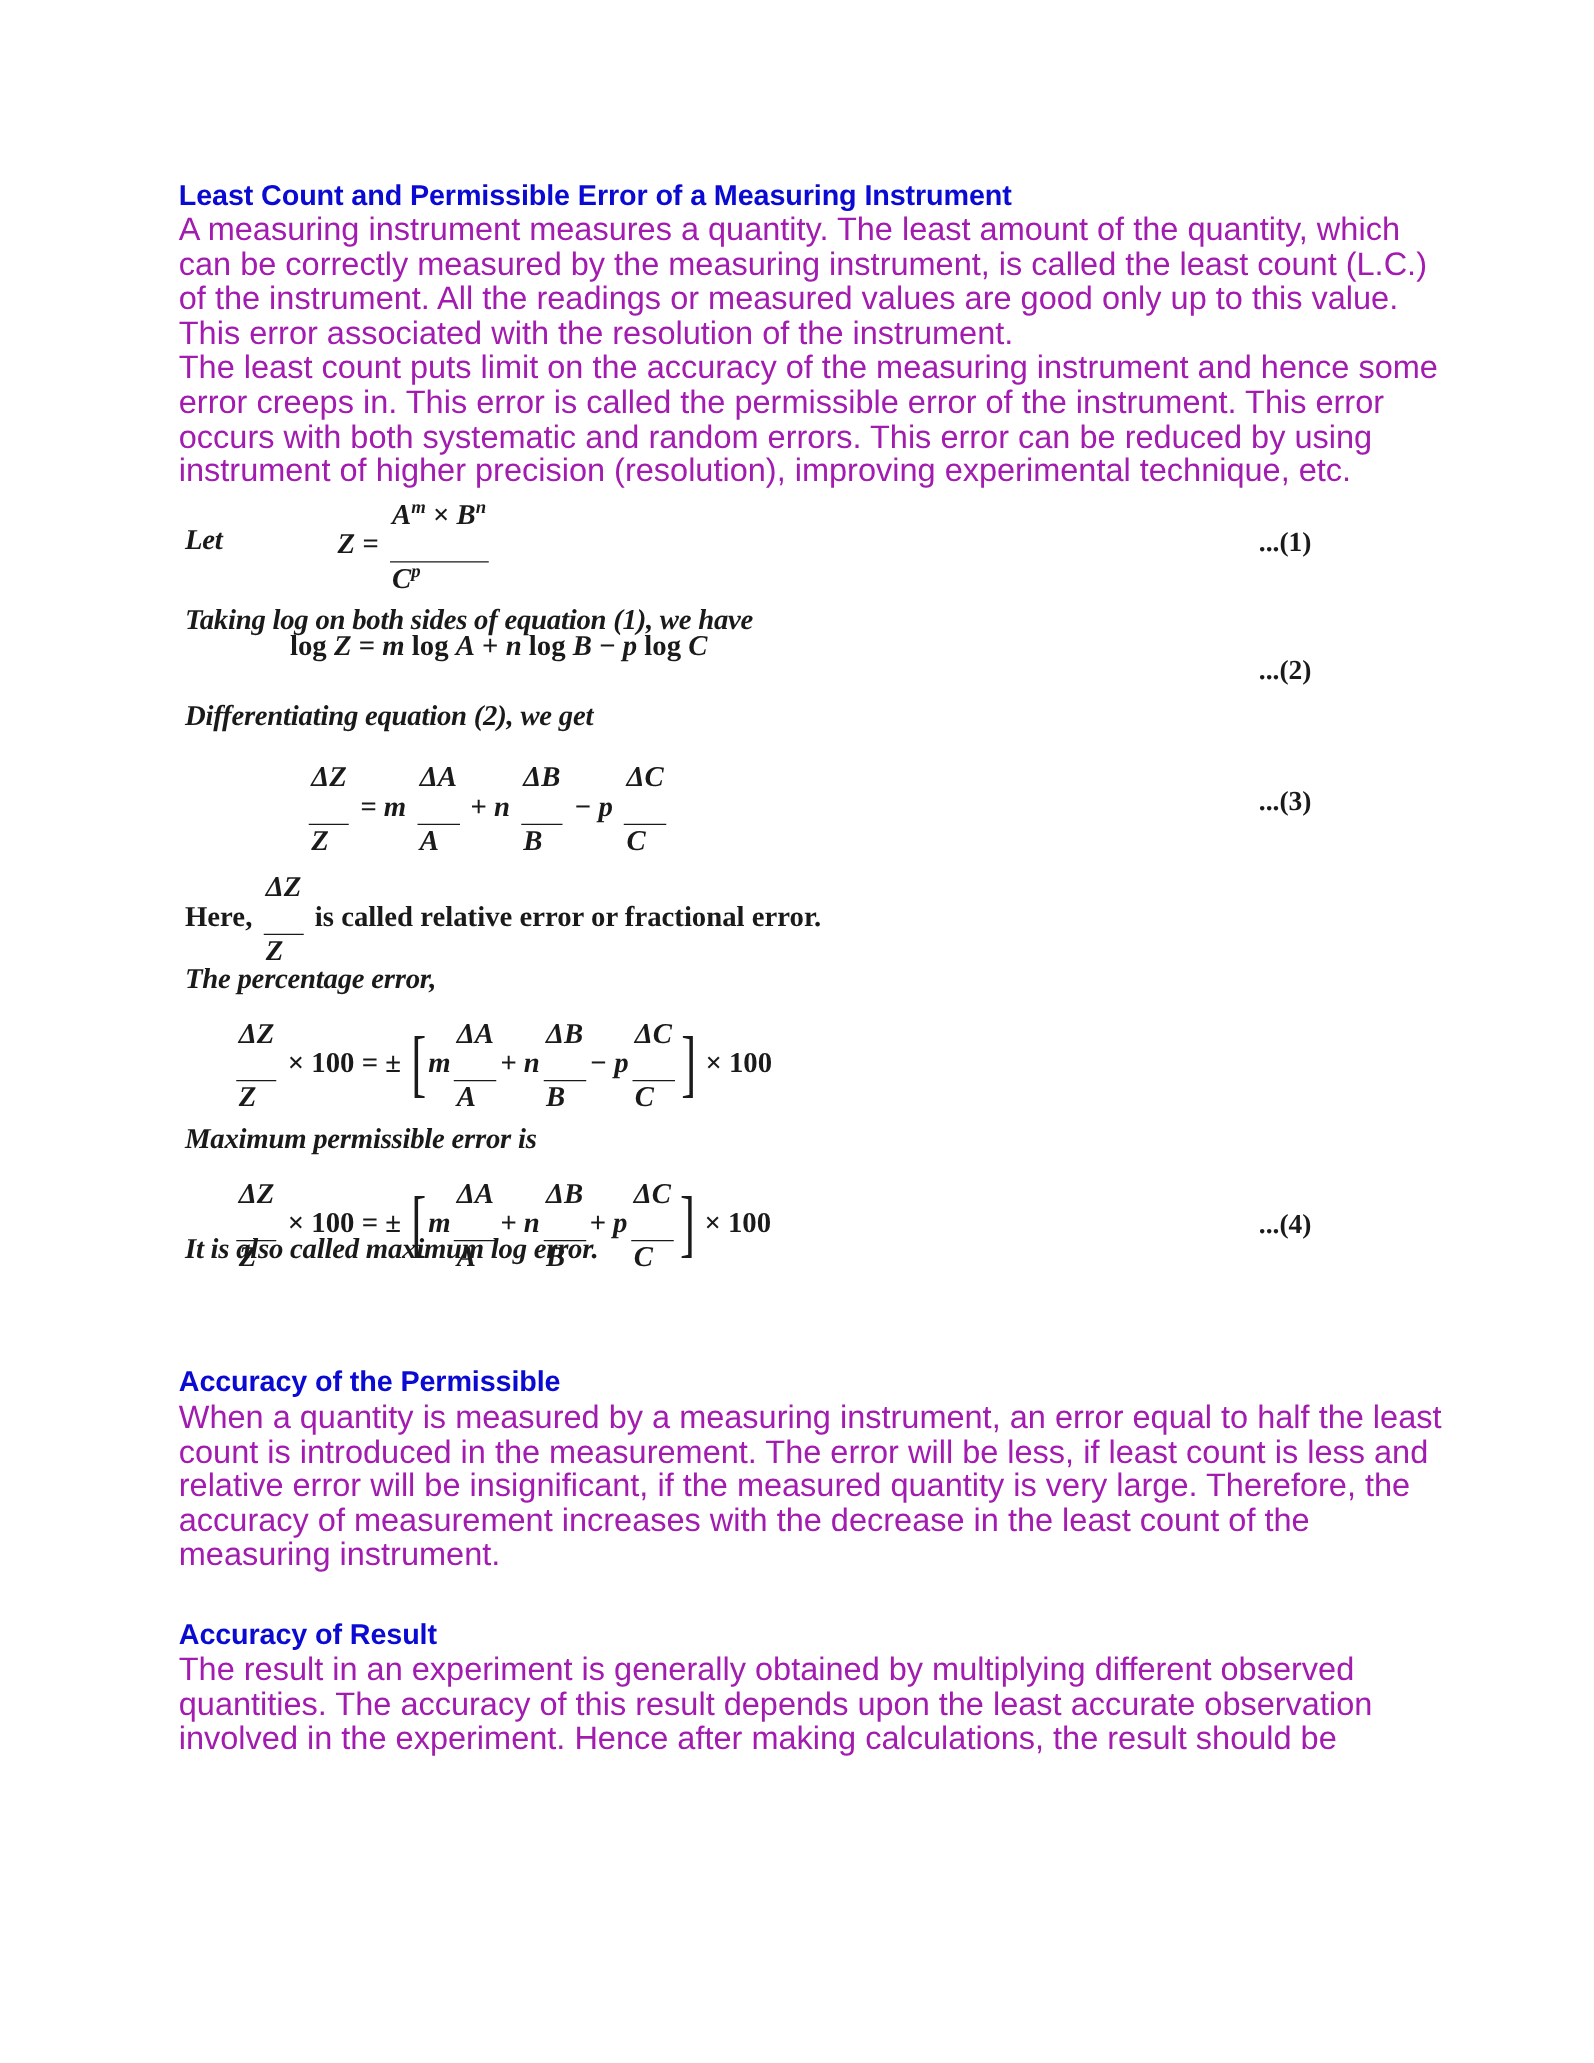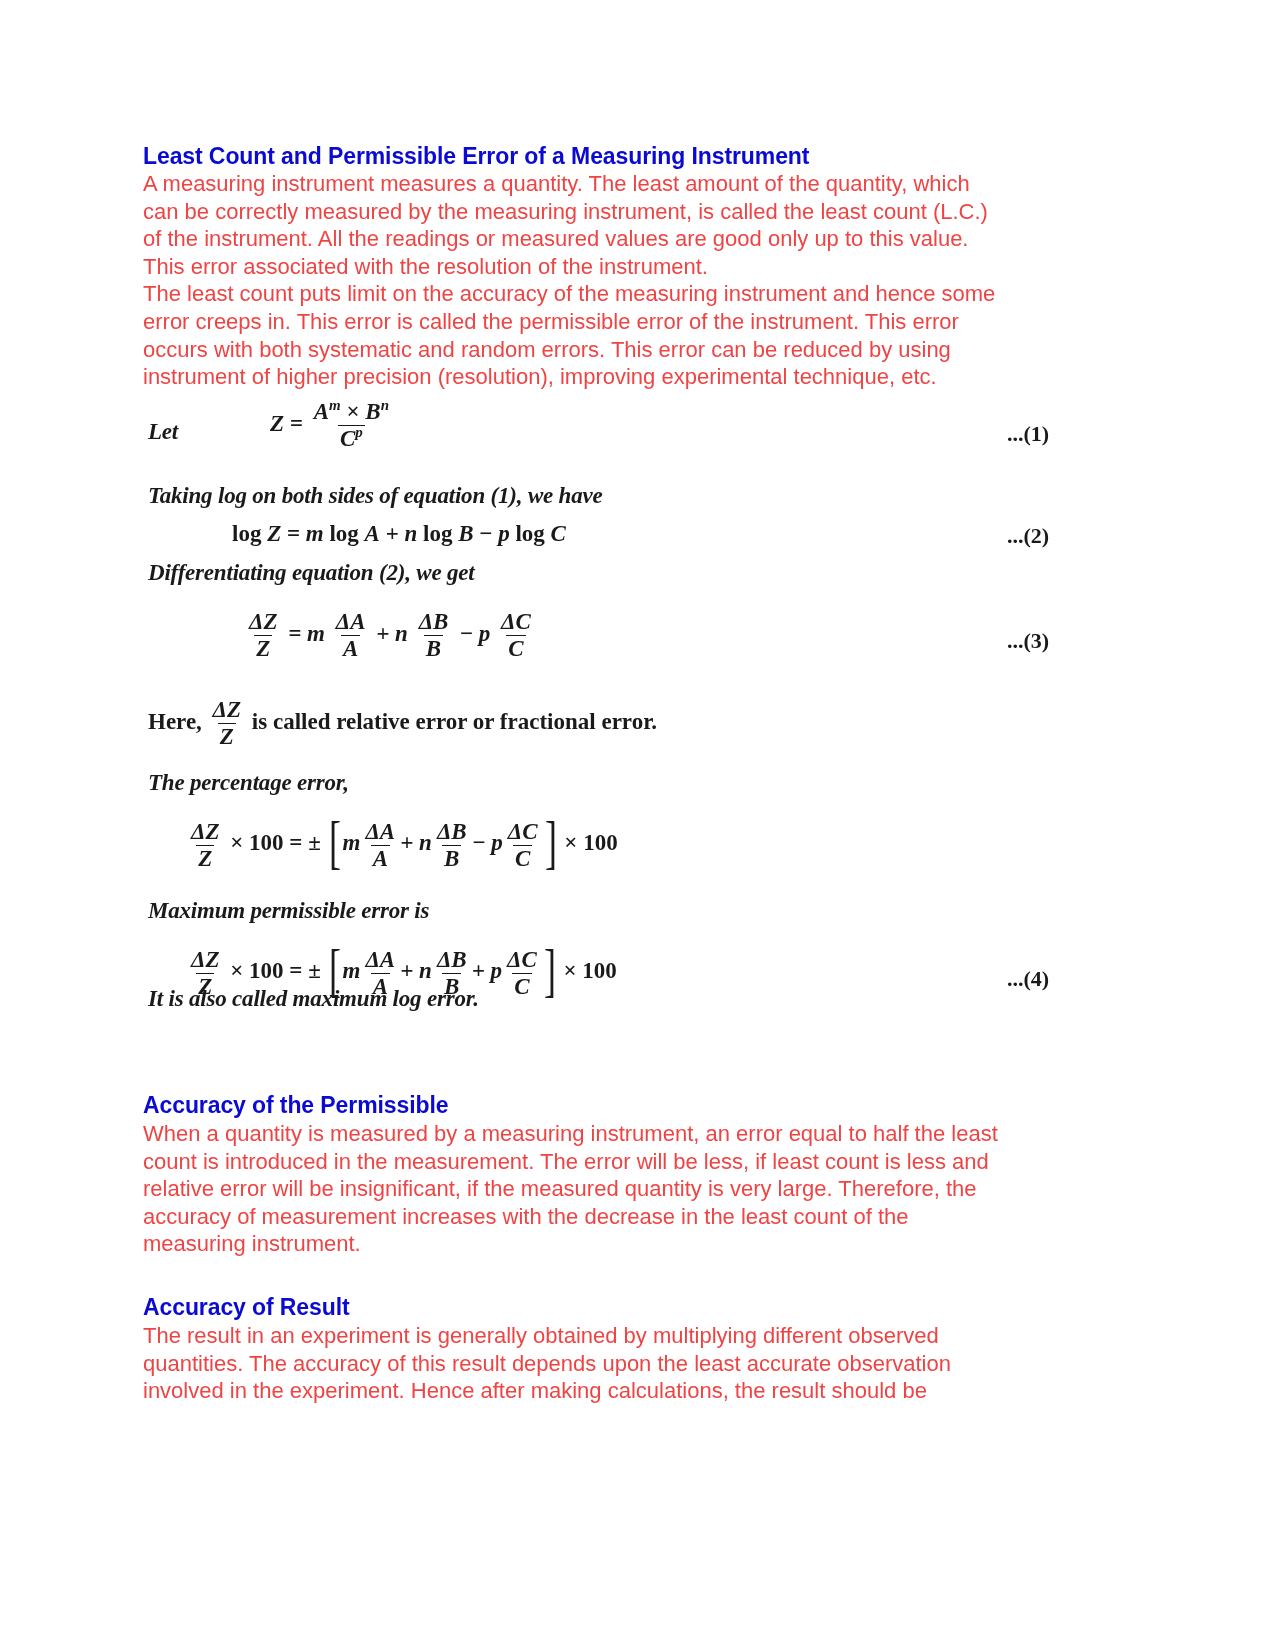--- a/index.html
+++ b/index.html
@@ -1,24 +1,24 @@
 <!DOCTYPE html>
 <html><head>
   <meta charset="utf-8">
   <style>
     html, body { margin: 0; padding: 0; background: #ffffff; }
     body { width: 1275px; height: 1650px; position: relative; overflow: hidden; }
     .page { position: absolute; left: 0; top: 0; width: 1275px; height: 1650px; }
     .heading { position: absolute; left: 143px; font-family: "Liberation Sans", sans-serif; font-weight: bold; color: #0a0ad2; font-size: 23px; letter-spacing: -0.1px; white-space: nowrap; }
-    .para { position: absolute; left: 143px; width: 960px; font-family: "Liberation Sans", sans-serif; color: #ef4444; font-size: 22px; line-height: 27.6px; }
+    .para { position: absolute; left: 143px; width: 960px; font-family: "Liberation Sans", sans-serif; color: #a21caf; font-size: 26px; line-height: 27.6px; }
     .para .line { display: block; white-space: nowrap; }
     .stext { position: absolute; font-family: "Liberation Serif", serif; color: #1a1a1a; font-size: 23px; font-weight: bold; white-space: nowrap; letter-spacing: -0.2px; font-style: italic; }
     .math { position: absolute; font-family: "Liberation Serif", serif; color: #1a1a1a; font-size: 23px; white-space: nowrap; font-weight: bold; }
     .math i { font-style: italic; }
-    .frac { display: inline-flex; flex-direction: column; align-items: center; vertical-align: middle; margin: 0 3px; }
+    .frac { display: inline-flex; flex-direction: column; vertical-align: middle; margin: 0 3px; gap: 24px; }
     .frac .num { display: block; padding: 0 2px 1px 2px; line-height: 24px; }
     .frac .den { display: block; padding: 1px 2px 0 2px; border-top: 1.6px solid #1a1a1a; line-height: 24px; }
     .bracket { display: inline-block; vertical-align: middle; font-size: 60px; font-weight: normal; line-height: 60px; transform: scaleX(0.6); margin: 0 -2px; position: relative; top: -3px; }
     .eqno { position: absolute; left: 1007px; font-family: "Liberation Serif", serif; font-weight: bold; font-size: 22px; color: #1a1a1a; white-space: nowrap; }
     sup { font-size: 15px; vertical-align: super; line-height: 0; }
   </style>
 </head>
 <body>
 
 <div class="page">
@@ -40,21 +40,21 @@
     <i>Z =</i>
     <span class="frac">
       <span class="num"><i>A</i><sup><i>m</i></sup> <span>×</span> <i>B</i><sup><i>n</i></sup></span>
       <span class="den"><i>C</i><sup><i>p</i></sup></span>
     </span>
   </div>
   <div class="eqno" style="top:421px;">...(1)</div>
 
   <div class="stext" style="left:148px; top:483px;">Taking log on both sides of equation (1), we have</div>
 
-  <div class="math" style="left:232px; top:521px;">
+  <div class="math" style="left:232px; top:504px;">
     <span>log </span><i>Z</i><span> = </span><i>m</i><span> log </span><i>A</i><span> + </span><i>n</i><span> log </span><i>B</i><span> − </span><i>p</i><span> log </span><i>C</i>
   </div>
   <div class="eqno" style="top:523px;">...(2)</div>
 
   <div class="stext" style="left:148px; top:560px;">Differentiating equation (2), we get</div>
 
   <div class="math" style="left:244px; top:610px;">
     <span class="frac">
         <span class="num"><i>ΔZ</i></span>
         <span class="den"><i>Z</i></span>

